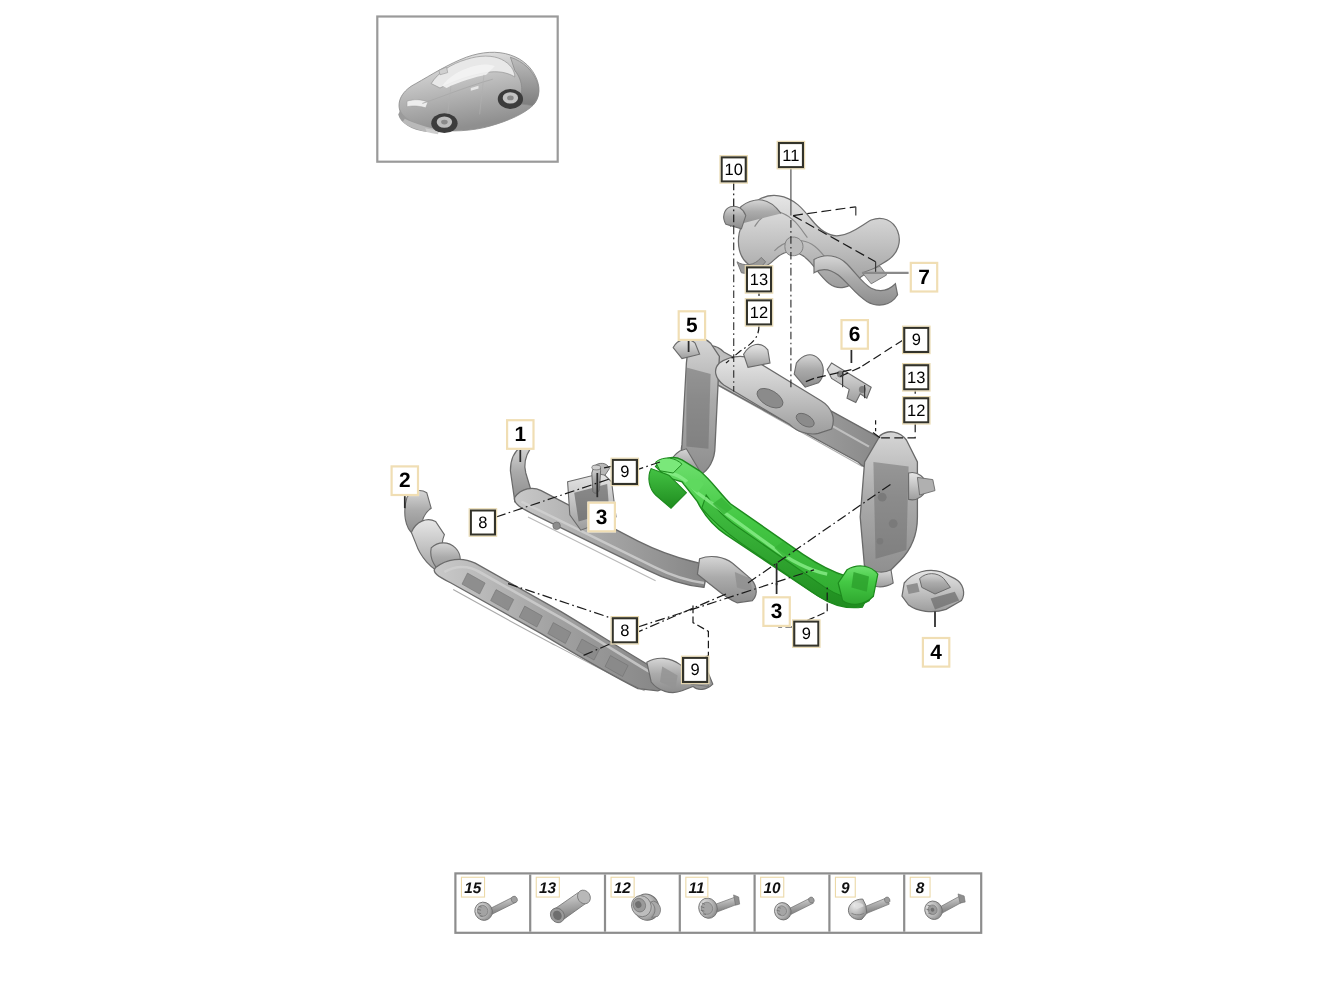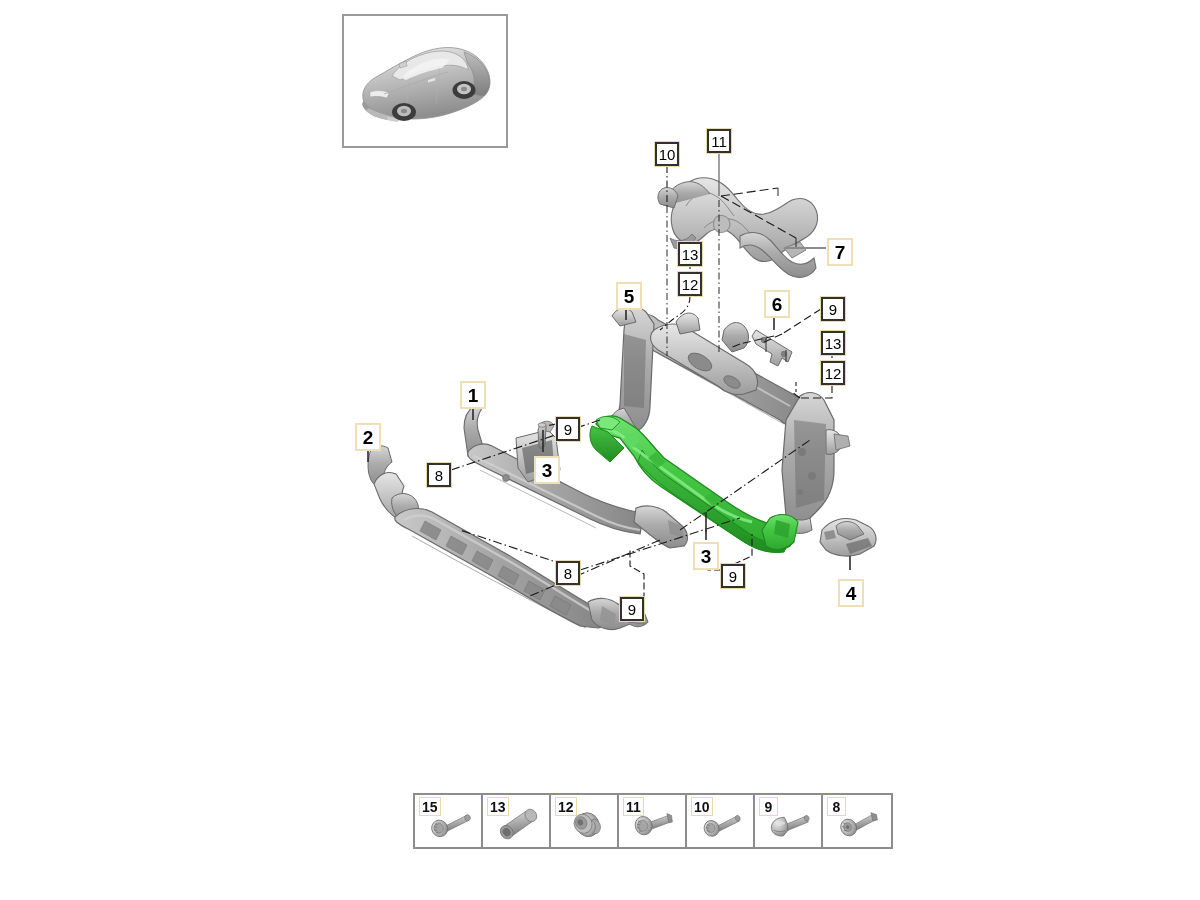--- a/index.html
+++ b/index.html
@@ -98,20 +98,21 @@
     background: #ffffff;
     font-size: 14px;
     font-weight: bold;
     color: #111111;
     display: flex;
     align-items: center;
     justify-content: center;
     padding: 0 2px;
     box-sizing: border-box;
     z-index: 2;
+    font-style: italic;
   }
   .legend-art {
     position: absolute;
     left: 0; top: 0;
     width: 100%;
     height: 100%;
   }
 </style>
 </head>
 <body>

